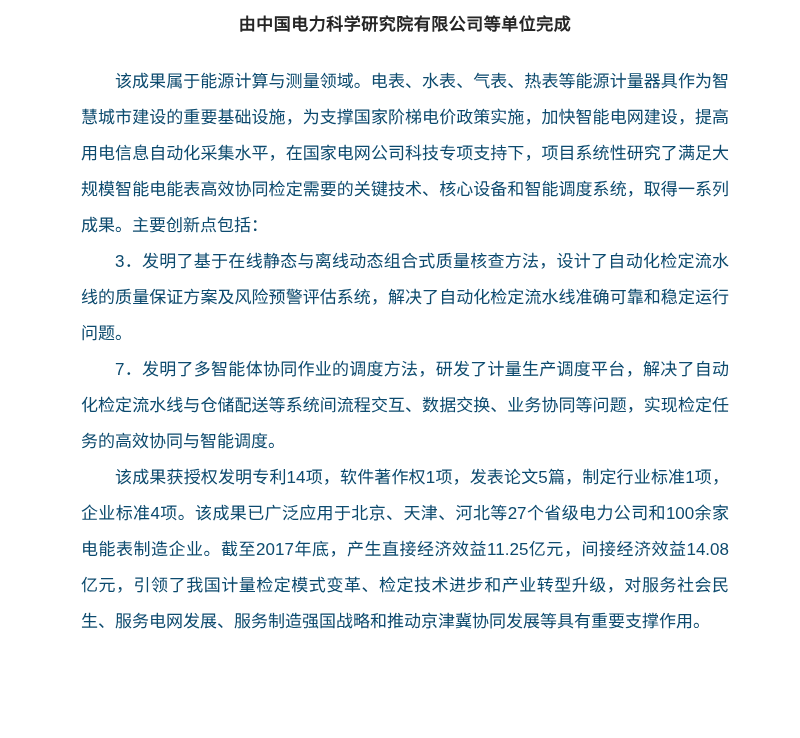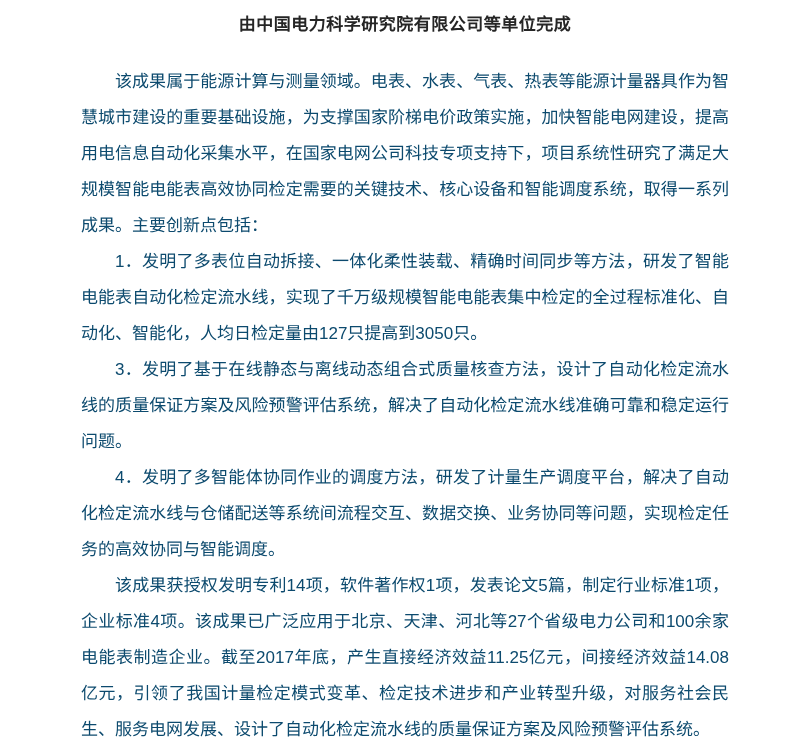--- a/index.html
+++ b/index.html
@@ -42,18 +42,17 @@
   }
 </style>
 </head>
 <body>
 
 <div class="page">
   <h1 class="doc-title">由中国电力科学研究院有限公司等单位完成</h1>
 
   <div class="doc-content">
     <p>该成果属于能源计算与测量领域。电表、水表、气表、热表等能源计量器具作为智慧城市建设的重要基础设施，为支撑国家阶梯电价政策实施，加快智能电网建设，提高用电信息自动化采集水平，在国家电网公司科技专项支持下，项目系统性研究了满足大规模智能电能表高效协同检定需要的关键技术、核心设备和智能调度系统，取得一系列成果。主要创新点包括：</p>
-    <p>1．发明了多表位自动拆接、一体化柔性装载、精确时间同步等方法，研发了智能电能表自动化检定流水线，实现了千万级规模智能电能表集中检定的全过程标准化、自动化、智能化，人均日检定量由127只提高到3050只。</p>
     <p>3．发明了基于在线静态与离线动态组合式质量核查方法，设计了自动化检定流水线的质量保证方案及风险预警评估系统，解决了自动化检定流水线准确可靠和稳定运行问题。</p>
-    <p>4．发明了多智能体协同作业的调度方法，研发了计量生产调度平台，解决了自动化检定流水线与仓储配送等系统间流程交互、数据交换、业务协同等问题，实现检定任务的高效协同与智能调度。</p>
-    <p>该成果获授权发明专利14项，软件著作权1项，发表论文5篇，制定行业标准1项，企业标准4项。该成果已广泛应用于北京、天津、河北等27个省级电力公司和100余家电能表制造企业。截至2017年底，产生直接经济效益11.25亿元，间接经济效益14.08亿元，引领了我国计量检定模式变革、检定技术进步和产业转型升级，对服务社会民生、服务电网发展、设计了自动化检定流水线的质量保证方案及风险预警评估系统。</p>
+    <p>7．发明了多智能体协同作业的调度方法，研发了计量生产调度平台，解决了自动化检定流水线与仓储配送等系统间流程交互、数据交换、业务协同等问题，实现检定任务的高效协同与智能调度。</p>
+    <p>该成果获授权发明专利14项，软件著作权1项，发表论文5篇，制定行业标准1项，企业标准4项。该成果已广泛应用于北京、天津、河北等27个省级电力公司和100余家电能表制造企业。截至2017年底，产生直接经济效益11.25亿元，间接经济效益14.08亿元，引领了我国计量检定模式变革、检定技术进步和产业转型升级，对服务社会民生、服务电网发展、服务制造强国战略和推动京津冀协同发展等具有重要支撑作用。</p>
   </div>
 </div>
 
 </body></html>

